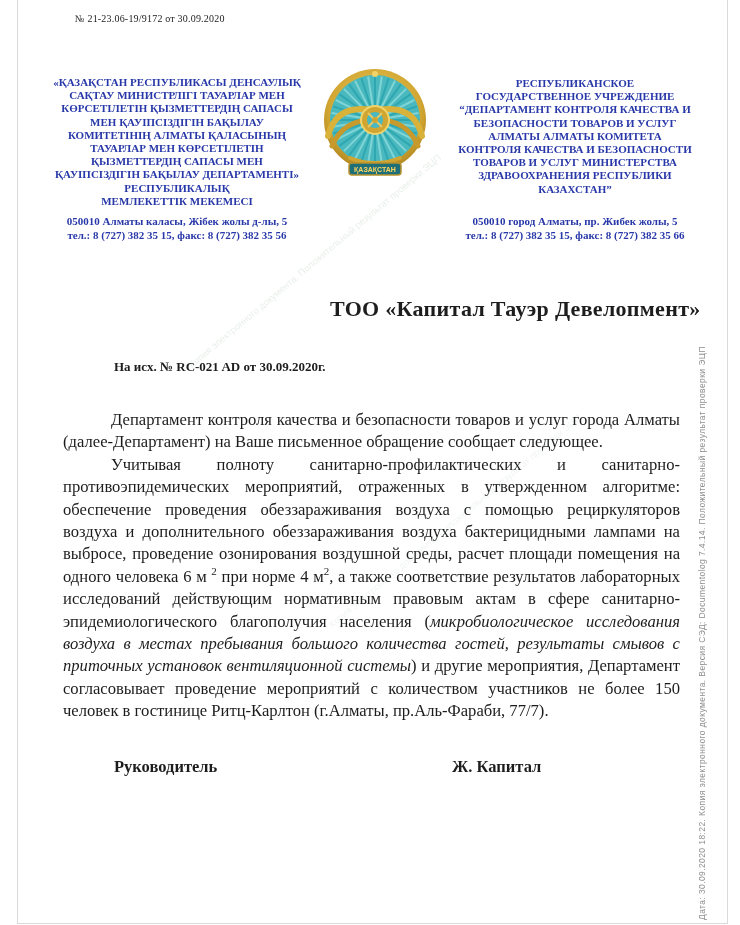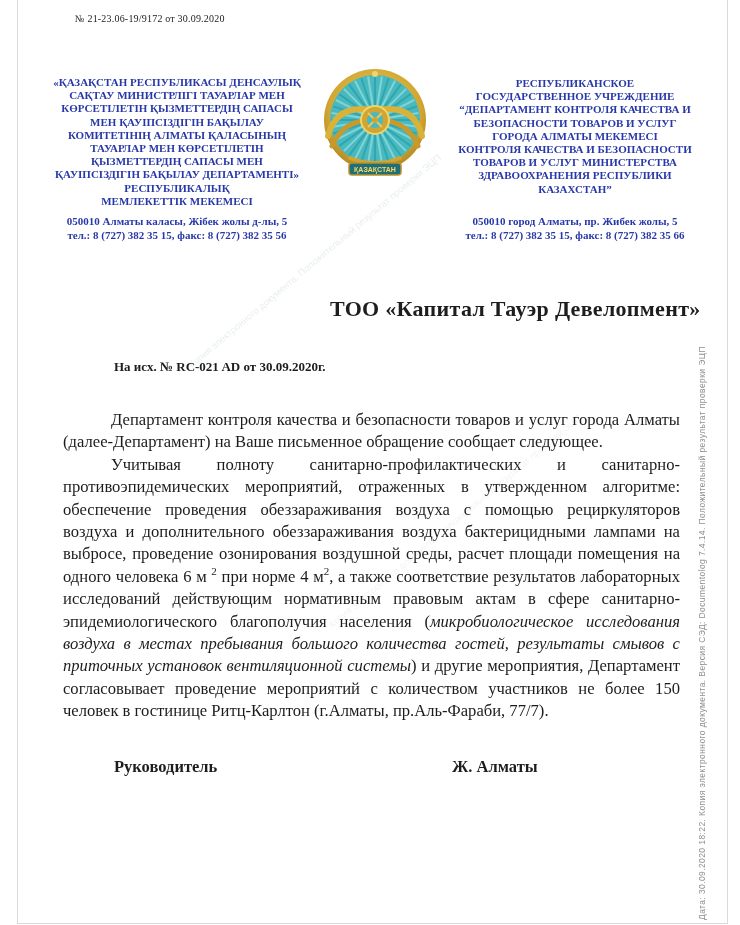--- a/index.html
+++ b/index.html
@@ -172,21 +172,21 @@
 
     <rect x="27" y="103" width="52" height="12" rx="3" fill="#1f6f78" stroke="#b8922c" stroke-width="1.5"></rect>
     <text x="53" y="112" text-anchor="middle" font-size="7" font-weight="bold" fill="#ffd75e" font-family="Liberation Sans, sans-serif">ҚАЗАҚСТАН</text>
   </svg>
 </div>
 
 <div class="org-block org-right">РЕСПУБЛИКАНСКОЕ
 ГОСУДАРСТВЕННОЕ УЧРЕЖДЕНИЕ
 “ДЕПАРТАМЕНТ КОНТРОЛЯ КАЧЕСТВА И
 БЕЗОПАСНОСТИ ТОВАРОВ И УСЛУГ
-ГОРОДА АЛМАТЫ МЕКЕМЕСІ
+АЛМАТЫ АЛМАТЫ КОМИТЕТА
 КОНТРОЛЯ КАЧЕСТВА И БЕЗОПАСНОСТИ
 ТОВАРОВ И УСЛУГ МИНИСТЕРСТВА
 ЗДРАВООХРАНЕНИЯ РЕСПУБЛИКИ
 КАЗАХСТАН”</div>
 
 <div class="addr-block addr-left">050010 Алматы каласы, Жібек жолы д-лы, 5
 тел.: 8 (727) 382 35 15, факс: 8 (727) 382 35 56</div>
 <div class="addr-block addr-right">050010 город Алматы, пр. Жибек жолы, 5
 тел.: 8 (727) 382 35 15, факс: 8 (727) 382 35 66</div>
 
@@ -194,19 +194,19 @@
 
 <div class="reference-line">На исх. № RC-021 AD от 30.09.2020г.</div>
 
 <div class="body-text">
   <p>Департамент контроля качества и безопасности товаров и услуг города Алматы (далее-Департамент) на Ваше письменное обращение сообщает следующее.</p>
   <p><span>Учитывая полноту санитарно-профилактических и санитарно-противоэпидемических мероприятий, отраженных в утвержденном алгоритме: обеспечение проведения обеззараживания воздуха с помощью рециркуляторов воздуха и дополнительного обеззараживания воздуха бактерицидными лампами на выбросе, проведение озонирования воздушной среды, расчет площади помещения на одного человека 6 м </span><sup>2</sup><span> при норме 4 м</span><sup>2</sup><span>, а также соответствие результатов лабораторных исследований действующим нормативным правовым актам в сфере санитарно-эпидемиологического благополучия населения (</span><span class="seg-italic">микробиологическое исследования воздуха в местах пребывания большого количества гостей, результаты смывов с приточных установок вентиляционной системы</span><span>) и другие мероприятия, Департамент согласовывает проведение мероприятий с количеством участников не более 150 человек в гостинице Ритц-Карлтон (г.Алматы, пр.Аль-Фараби, 77/7).</span></p>
 </div>
 
 <div class="signature-row">
   <span class="sig-title">Руководитель</span>
-  <span class="sig-name">Ж. Алматы</span>
+  <span class="sig-name">Ж. Капитал</span>
 </div>
 
 <div class="vertical-stamp">Дата: 30.09.2020 18:22. Копия электронного документа. Версия СЭД: Documentolog 7.4.14. Положительный результат проверки ЭЦП</div>
 
 <div class="watermark wm-1">Копия электронного документа. Положительный результат проверки ЭЦП</div>
 <div class="watermark wm-2">Копия электронного документа. Положительный результат проверки ЭЦП</div>
 
 </body></html>

